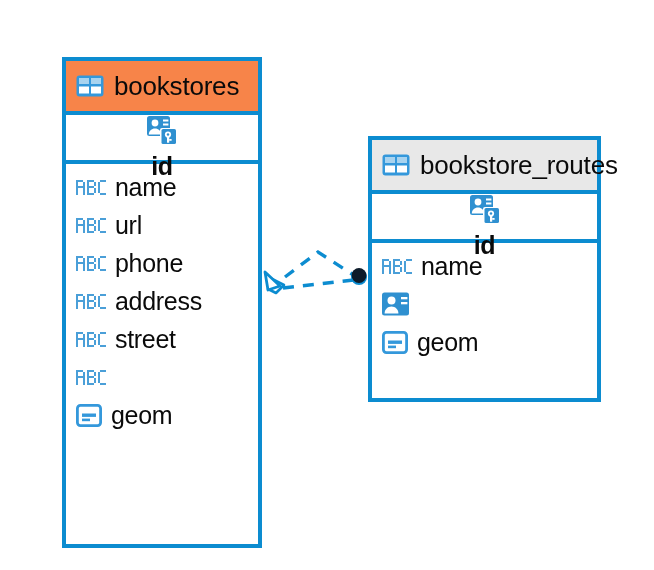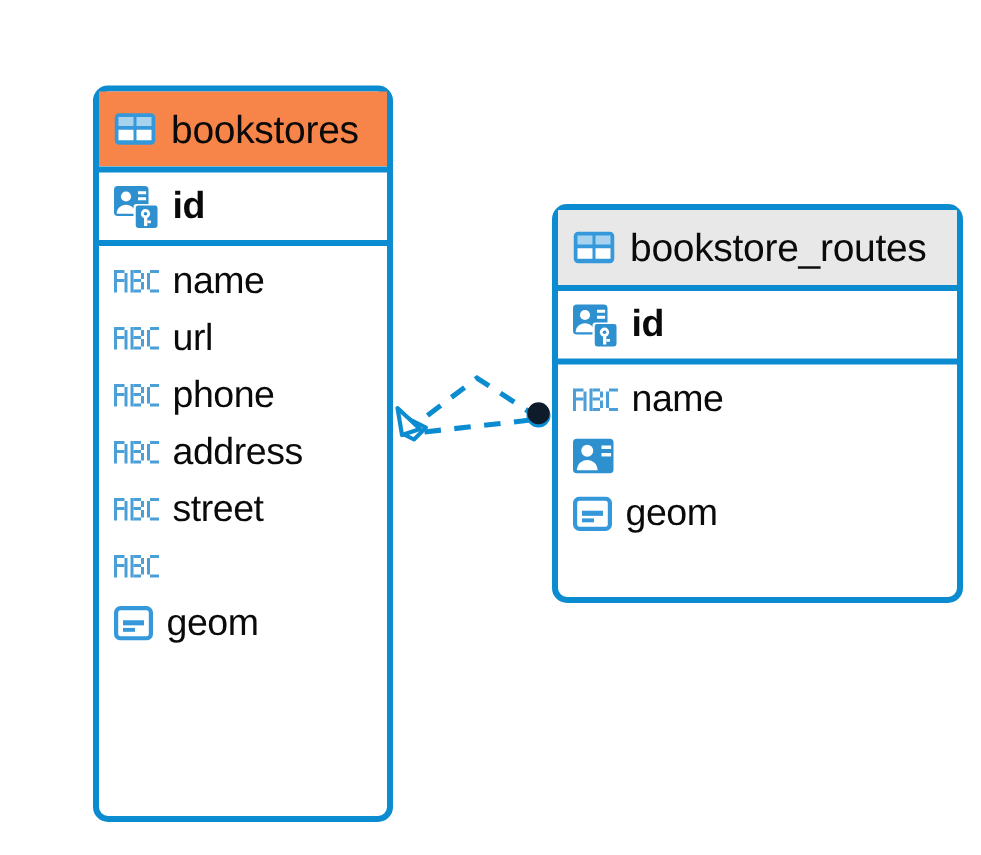--- a/index.html
+++ b/index.html
@@ -19,32 +19,32 @@
     background: #ffffff;
     overflow: hidden;
   }
 
   
   .entity {
     position: absolute;
     box-sizing: border-box;
     border: 4px solid #0c8cd0;
     background: #ffffff;
-    border-radius: 10px;
+    border-radius: 0;
   }
   #entity-bookstores {
     left: 62px;
     top: 57px;
     width: 200px;
     height: 491px;
   }
   #entity-bookstore-routes {
     left: 368px;
     top: 136px;
-    width: 274px;
+    width: 233px;
     height: 266px;
   }
 
   .entity-header {
     display: flex;
     align-items: center;
     box-sizing: border-box;
     height: 50px;
     padding: 0 10px;
     gap: 10px;
@@ -73,21 +73,21 @@
   }
 
   .field-row {
     display: flex;
     align-items: center;
     gap: 9px;
     height: 38px;
     padding: 0 10px;
     box-sizing: border-box;
   }
-  .field-row.pk { height: 45px; }
+  .field-row.pk { height: 45px; flex-direction: column; }
 
   .field-label {
     font-size: 25px;
     color: #0a0a0a;
     line-height: 1;
     white-space: nowrap;
     letter-spacing: -0.3px;
   }
   .field-label.bold { font-weight: bold; }
 

